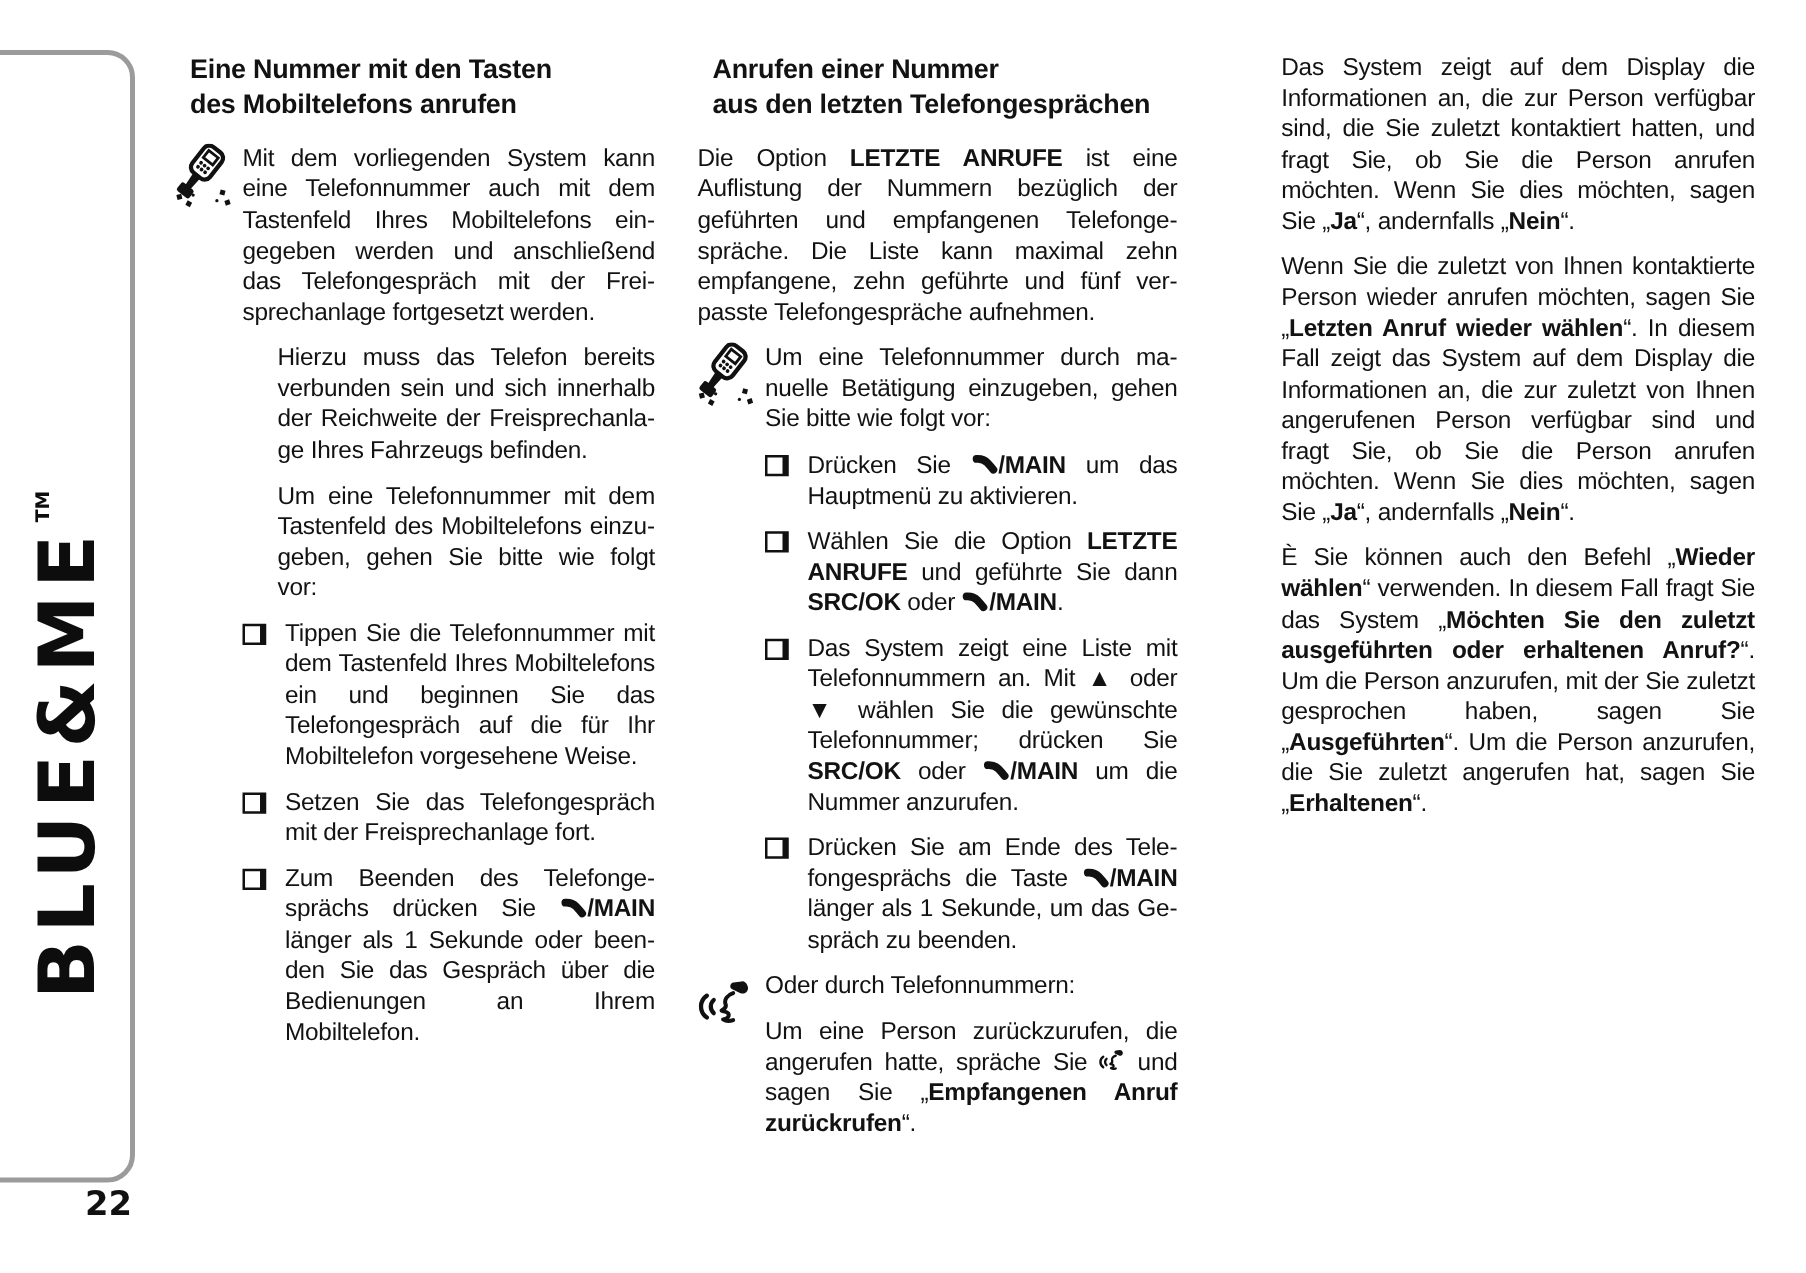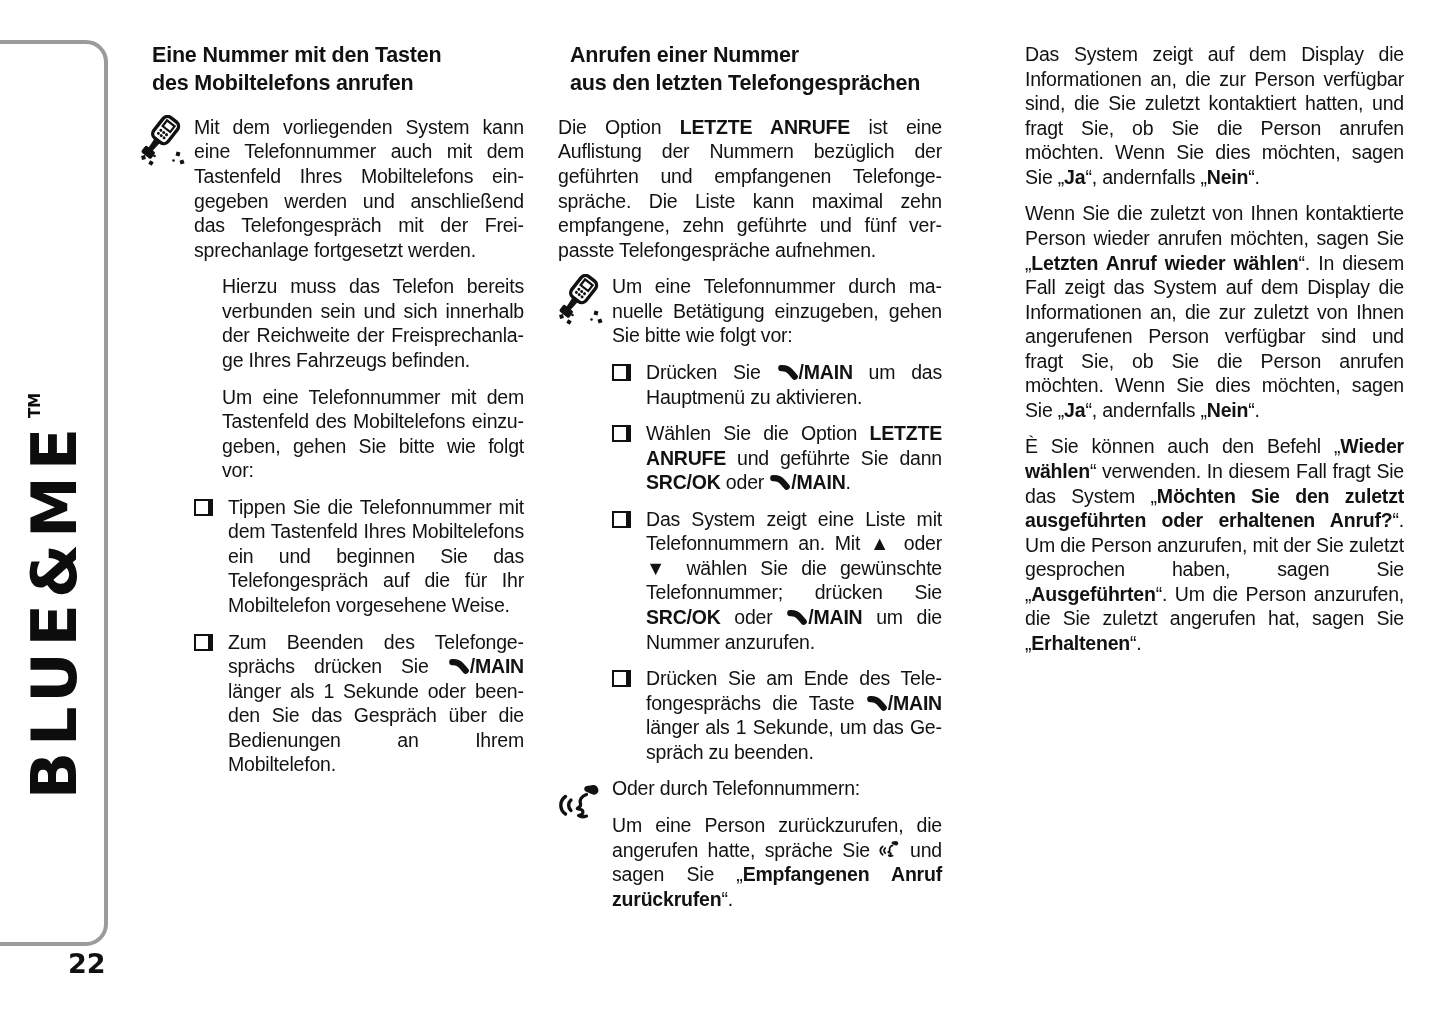--- a/index.html
+++ b/index.html
@@ -91,20 +91,21 @@
           <p class="para"><span>Mit dem vorliegenden System kann eine Telefonnummer auch mit dem Tastenfeld Ihres Mobiltelefons ein­gegeben werden und anschließend das Telefongespräch mit der Frei­sprechanlage fortgesetzt werden.</span></p>
         </div>
         <p class="para indent"><span>Hierzu muss das Telefon bereits verbunden sein und sich innerhalb der Reichweite der Freisprechanla­ge Ihres Fahrzeugs befinden.</span></p>
         <p class="para indent"><span>Um eine Telefonnummer mit dem Tastenfeld des Mobiltelefons einzu­geben, gehen Sie bitte wie folgt vor:</span></p>
         <div class="bullet">
           <span class="bullet-marker"></span>
           <p class="para"><span>Tippen Sie die Telefonnummer mit dem Tastenfeld Ihres Mobil­telefons ein und beginnen Sie das Telefongespräch auf die für Ihr Mobiltelefon vorgesehene Weise.</span></p>
         </div>
         <div class="bullet">
           <span class="bullet-marker"></span>
+          <p class="para"><span>Setzen Sie das Telefongespräch mit der Freisprechanlage fort.</span></p>
         </div>
         <div class="bullet">
           <span class="bullet-marker"></span>
           <p class="para"><span>Zum Beenden des Telefonge­sprächs drücken Sie </span><span class="inline-icon handset-icon"><svg viewBox="0 0 24 19">
                 <path d="M4.5 4.6 Q10.5 4.2 14 8 T19.5 14.2" fill="none" stroke="#111" stroke-width="7" stroke-linecap="round"></path>
               </svg></span><b>/MAIN</b><span> länger als 1 Sekunde oder been­den Sie das Gespräch über die Be­dienungen an Ihrem Mobiltelefon.</span></p>
         </div>
       </div>
   </div>
 

